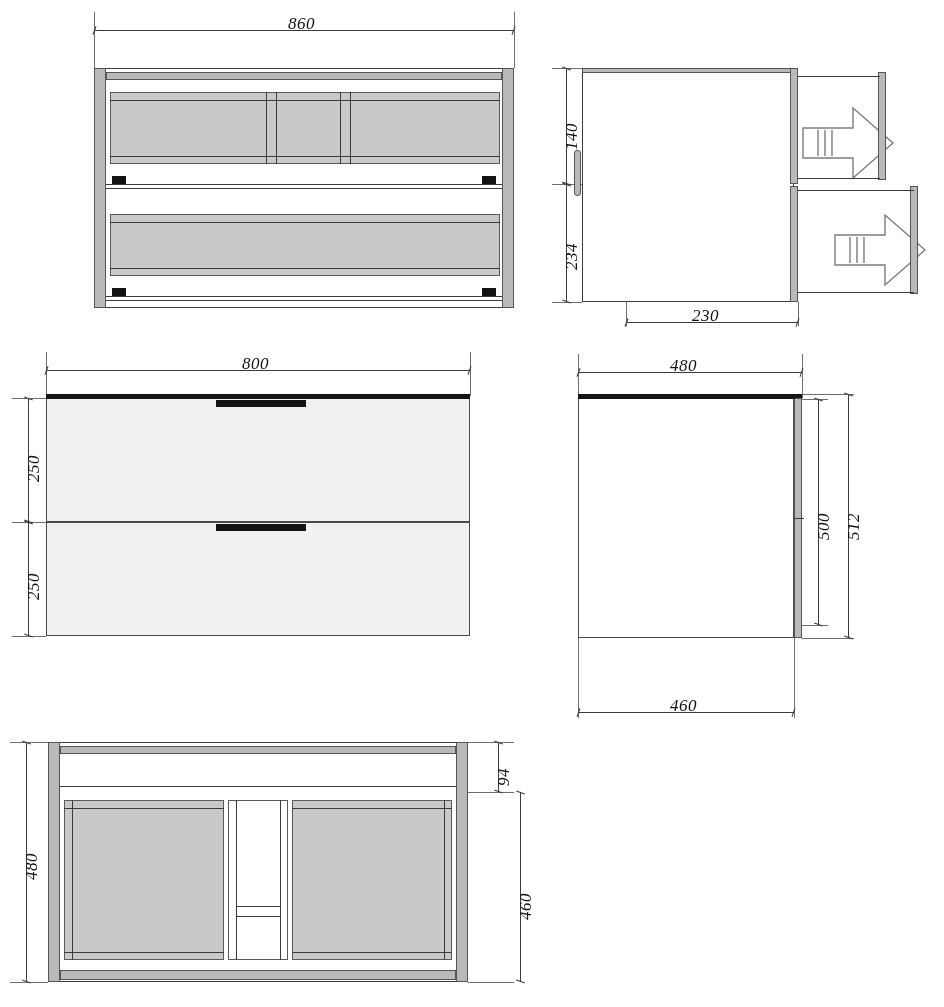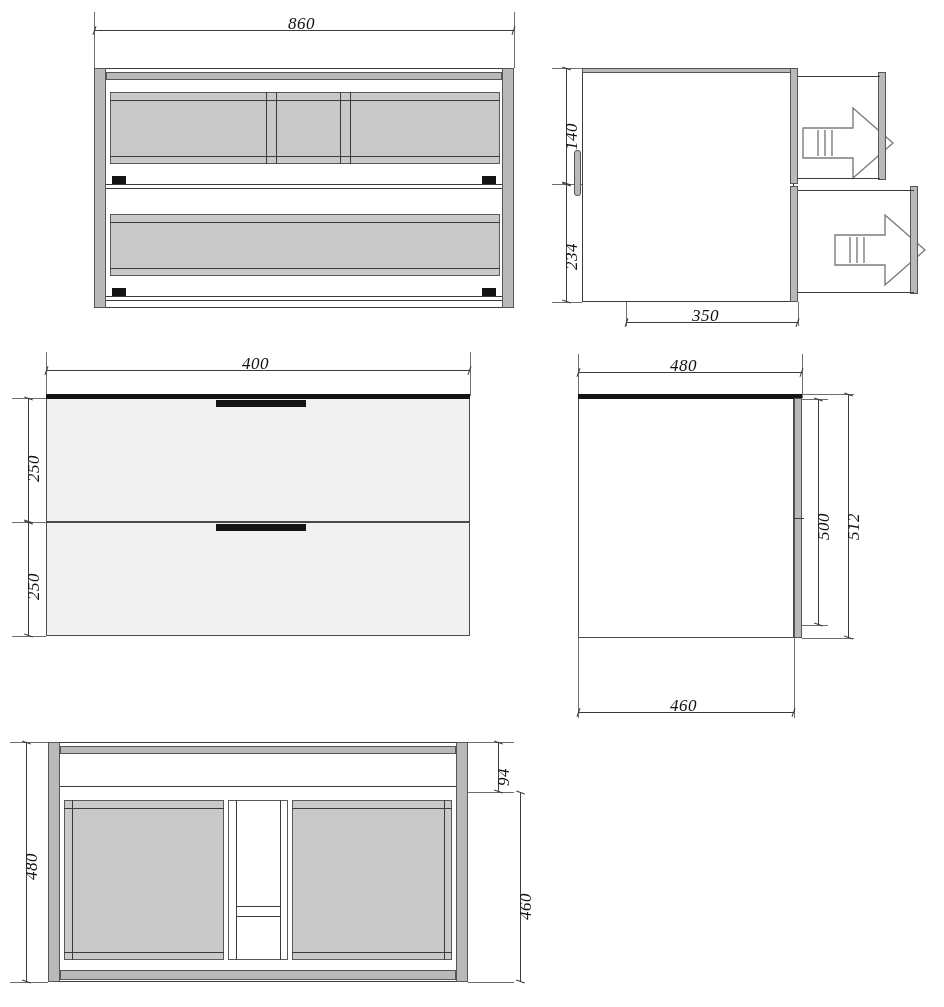--- a/index.html
+++ b/index.html
@@ -186,29 +186,29 @@
       <line x1="27" y1="32" x2="27" y2="58" stroke="#7d7d7d" stroke-width="1.4"></line>
       <line x1="34" y1="32" x2="34" y2="58" stroke="#7d7d7d" stroke-width="1.4"></line>
     </svg>
     <div class="bar-grey" style="left:410px;top:186px;width:8px;height:108px;"></div>
     <div class="ln h" style="left:298px;top:190px;width:116px;"></div>
     <div class="ln h" style="left:298px;top:292px;width:116px;"></div>
 
     <div class="ext v" style="left:126px;top:302px;height:24px;"></div>
     <div class="ext v" style="left:298px;top:302px;height:24px;"></div>
     <div class="dimline" style="left:126px;top:322px;width:172px;"></div>
-    <div class="dim" style="left:192px;top:306px;">350</div>
+    <div class="dim" style="left:192px;top:306px;">230</div>
   </div>
 
   <div class="view" style="left:0;top:340px;width:500px;height:320px;">
 
     <div class="ext v" style="left:46px;top:12px;height:44px;"></div>
     <div class="ext v" style="left:470px;top:12px;height:44px;"></div>
     <div class="dimline" style="left:46px;top:30px;width:424px;"></div>
-    <div class="dim" style="left:242px;top:14px;">400</div>
+    <div class="dim" style="left:242px;top:14px;">800</div>
 
     <div class="ext h" style="left:12px;top:58px;width:34px;"></div>
     <div class="ext h" style="left:12px;top:182px;width:34px;"></div>
     <div class="ext h" style="left:12px;top:296px;width:34px;"></div>
     <div class="dimline-v" style="left:28px;top:58px;height:124px;"></div>
     <div class="dimline-v" style="left:28px;top:182px;height:114px;"></div>
     <div class="dim vert" style="left:24px;top:142px;">250</div>
     <div class="dim vert" style="left:24px;top:260px;">250</div>
 
     <div class="panel-lt" style="left:46px;top:58px;width:424px;height:124px;"></div>

